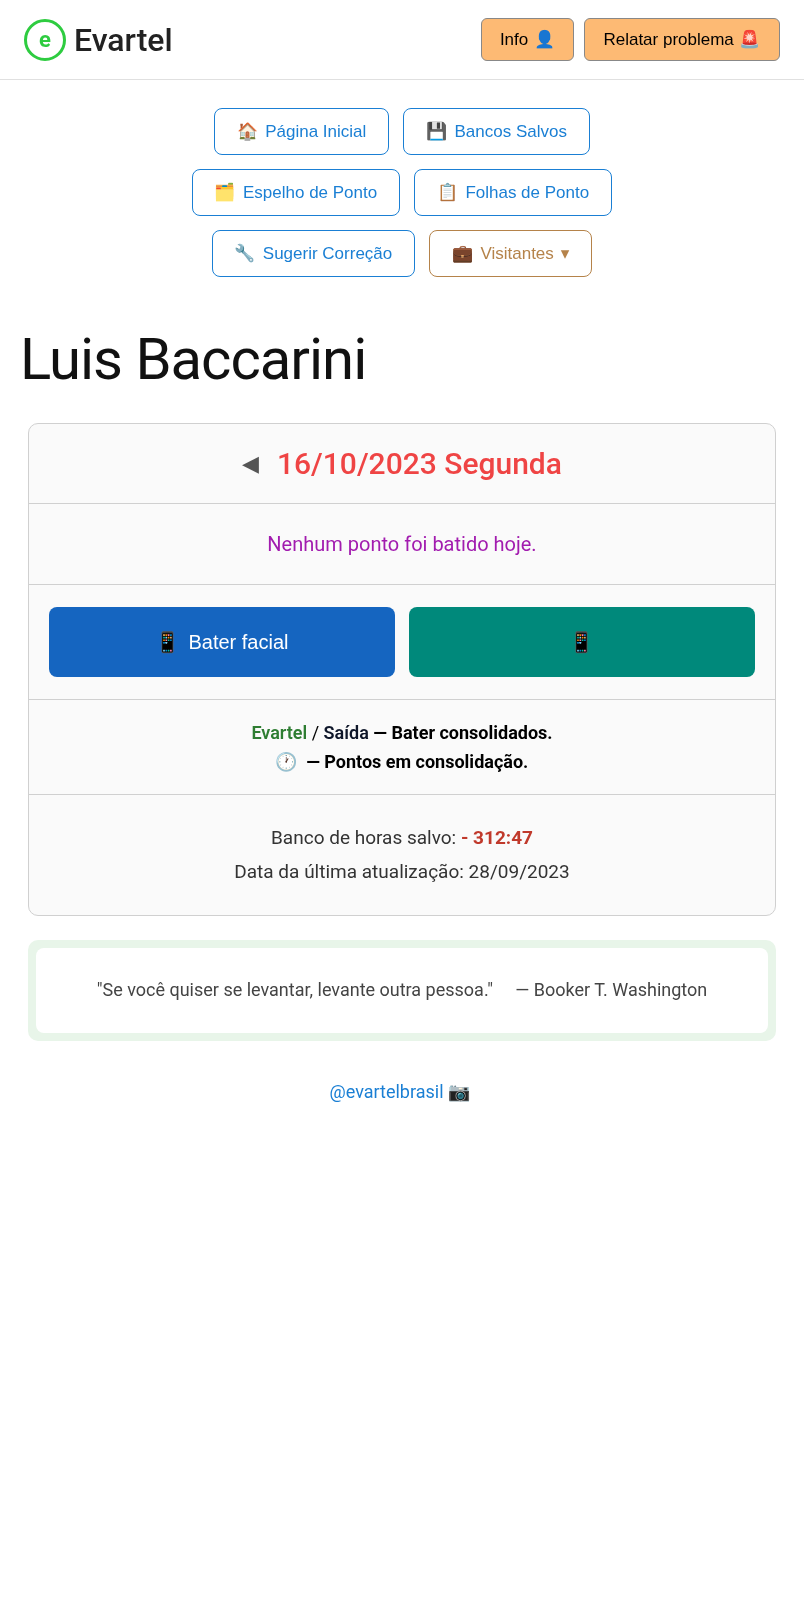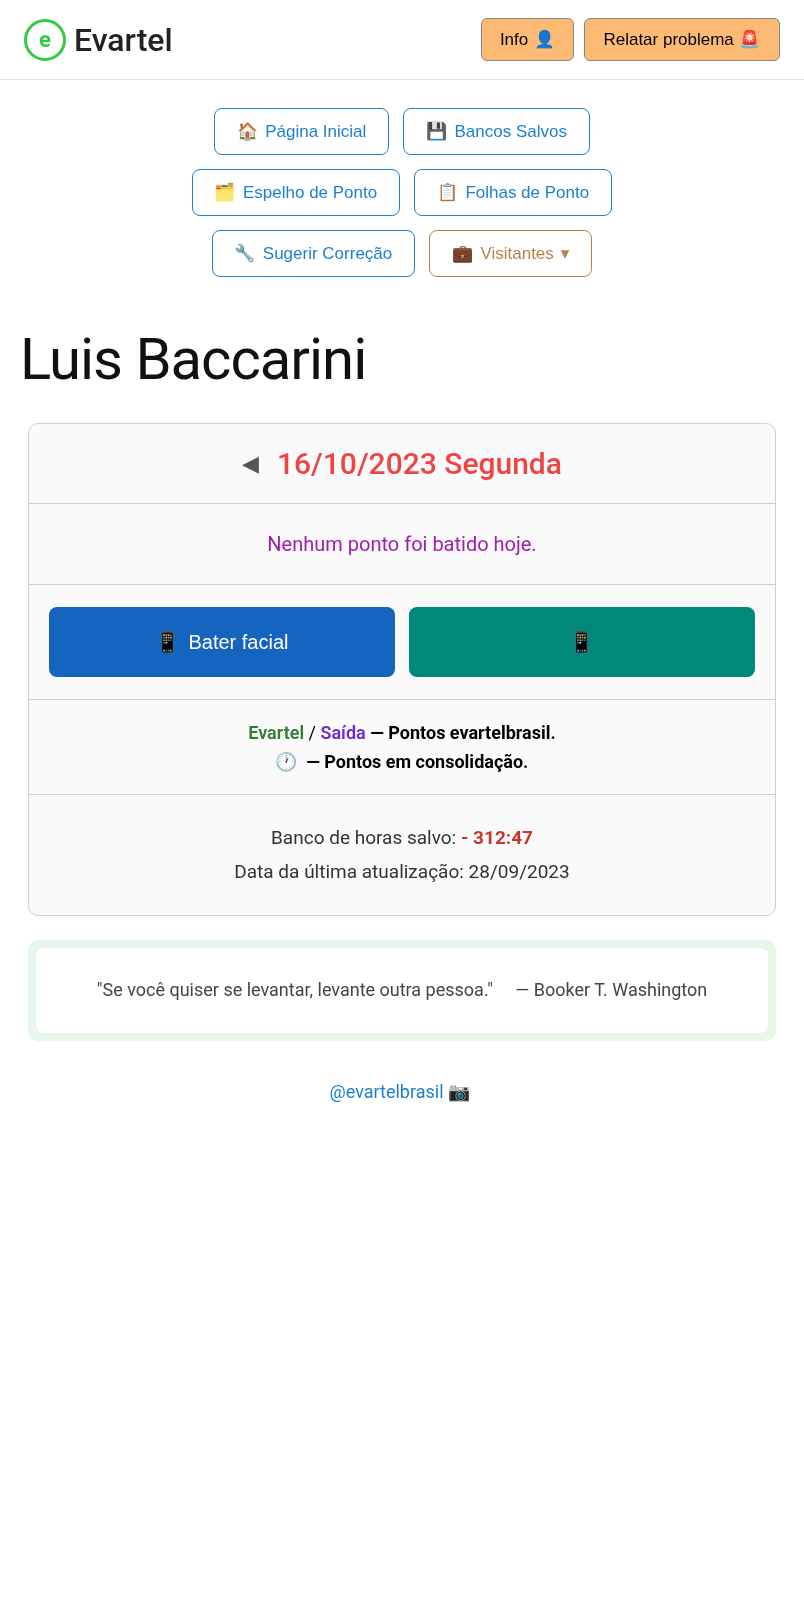--- a/index.html
+++ b/index.html
@@ -188,21 +188,21 @@
       margin-bottom: 8px;
     }
     .legend-line2 {
       font-size: 18px;
       display: flex;
       align-items: center;
       justify-content: center;
       gap: 8px;
     }
     .entrada-text { color: #2e7d32; font-weight: 600; }
-    .saida-text { color: #6d28d9; font-weight: 600; }
+    .saida-text { color: #0f172a; font-weight: 600; }
     .bold-text { font-weight: 700; }
 
     
     .bank-info {
       padding: 26px 20px;
       text-align: center;
       font-size: 19px;
       color: #333;
       line-height: 1.8;
     }
@@ -316,21 +316,21 @@
     <button class="btn-bater-sem">
       <span>📱</span>
     </button>
   </div>
 
   <div class="legend">
     <div class="legend-line1">
       <span class="entrada-text">Evartel</span>
       <span> / </span>
       <span class="saida-text">Saída</span>
-      <span class="bold-text">— Pontos evartelbrasil.</span>
+      <span class="bold-text">— Bater consolidados.</span>
     </div>
     <div class="legend-line2">
       <span>🕐</span>
       <span class="bold-text">— Pontos em consolidação.</span>
     </div>
   </div>
 
   <div class="bank-info">
     <div>
       <span>Banco de horas salvo:</span>

